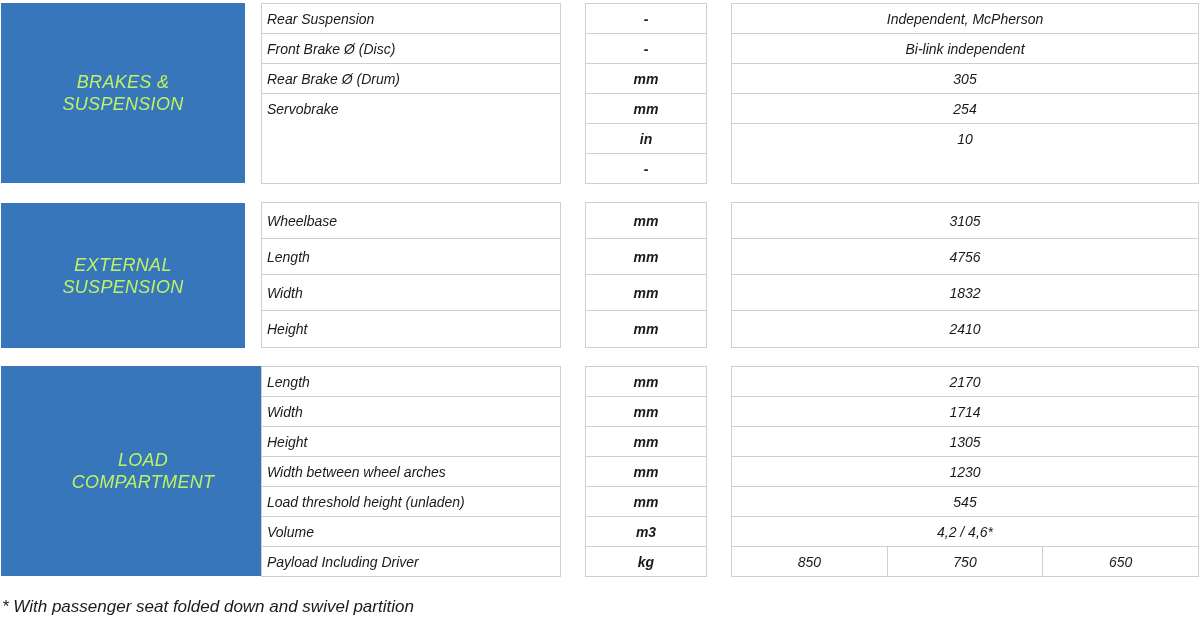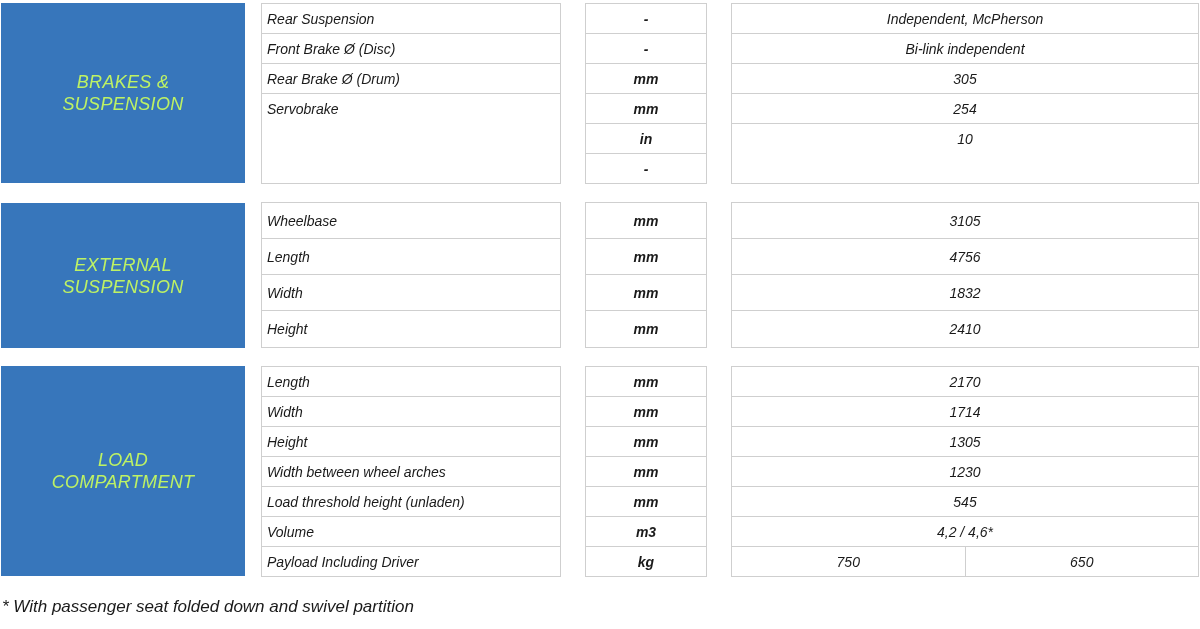--- a/index.html
+++ b/index.html
@@ -76,21 +76,21 @@
   </div>
   <div class="tbl val" style="top:202px;height:146px;">
     <div class="row" style="height:36px">3105</div>
     <div class="row" style="height:36px">4756</div>
     <div class="row" style="height:36px">1832</div>
     <div class="row" style="height:36px">2410</div>
   </div>
 </div>
 
 <div class="section">
-  <div class="cat" style="top:366px;height:210px;">
+  <div class="cat" style="top:366px;height:210px;padding-left:20px;">
     <div>
         <div>LOAD</div>
         <div>COMPARTMENT</div>
       </div>
   </div>
   <div class="tbl lbl" style="top:366px;height:211px;">
     <div class="row" style="height:30px">Length</div>
     <div class="row" style="height:30px">Width</div>
     <div class="row" style="height:30px">Height</div>
     <div class="row" style="height:30px">Width between wheel arches</div>
@@ -108,19 +108,20 @@
     <div class="row" style="height:30px">kg</div>
   </div>
   <div class="tbl val" style="top:366px;height:211px;">
     <div class="row" style="height:30px">2170</div>
     <div class="row" style="height:30px">1714</div>
     <div class="row" style="height:30px">1305</div>
     <div class="row" style="height:30px">1230</div>
     <div class="row" style="height:30px">545</div>
     <div class="row" style="height:30px">4,2 / 4,6*</div>
     <div class="row" style="height:30px">
+      <div class="cell">850</div>
       <div class="cell">750</div>
       <div class="cell">650</div>
     </div>
   </div>
 </div>
 
 <div class="foot">* With passenger seat folded down and swivel partition</div>
 
 </body></html>

